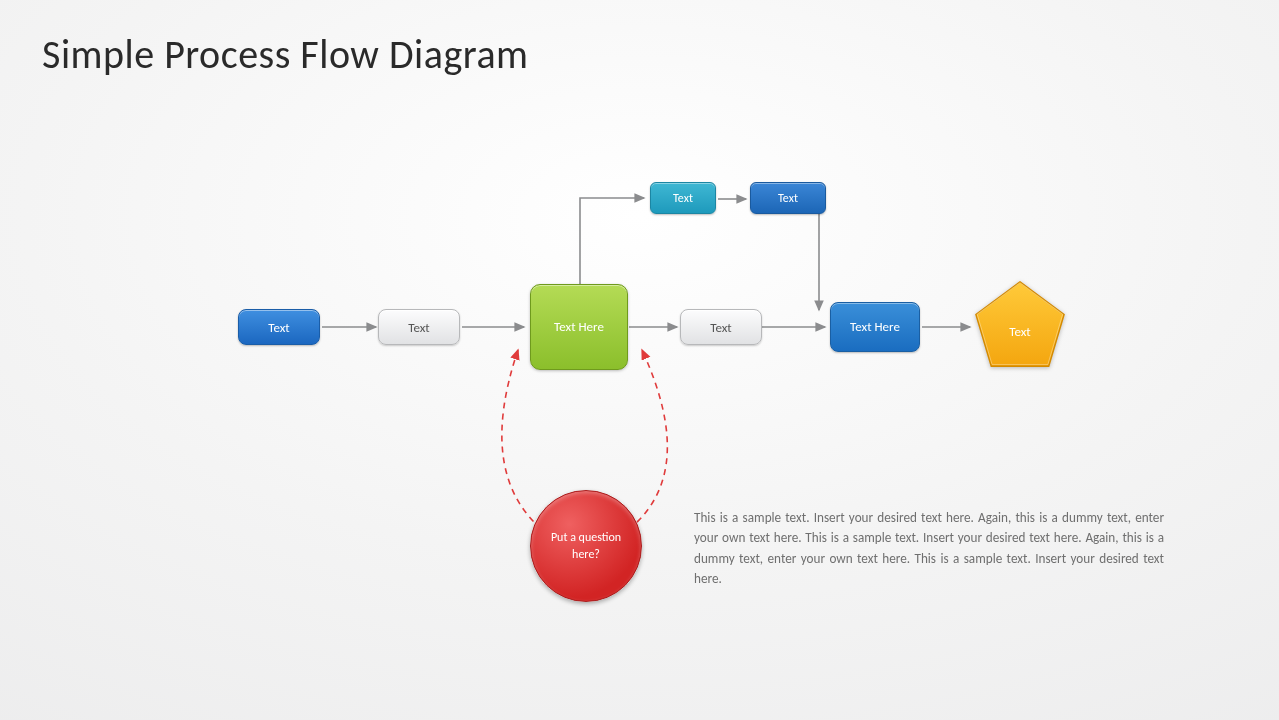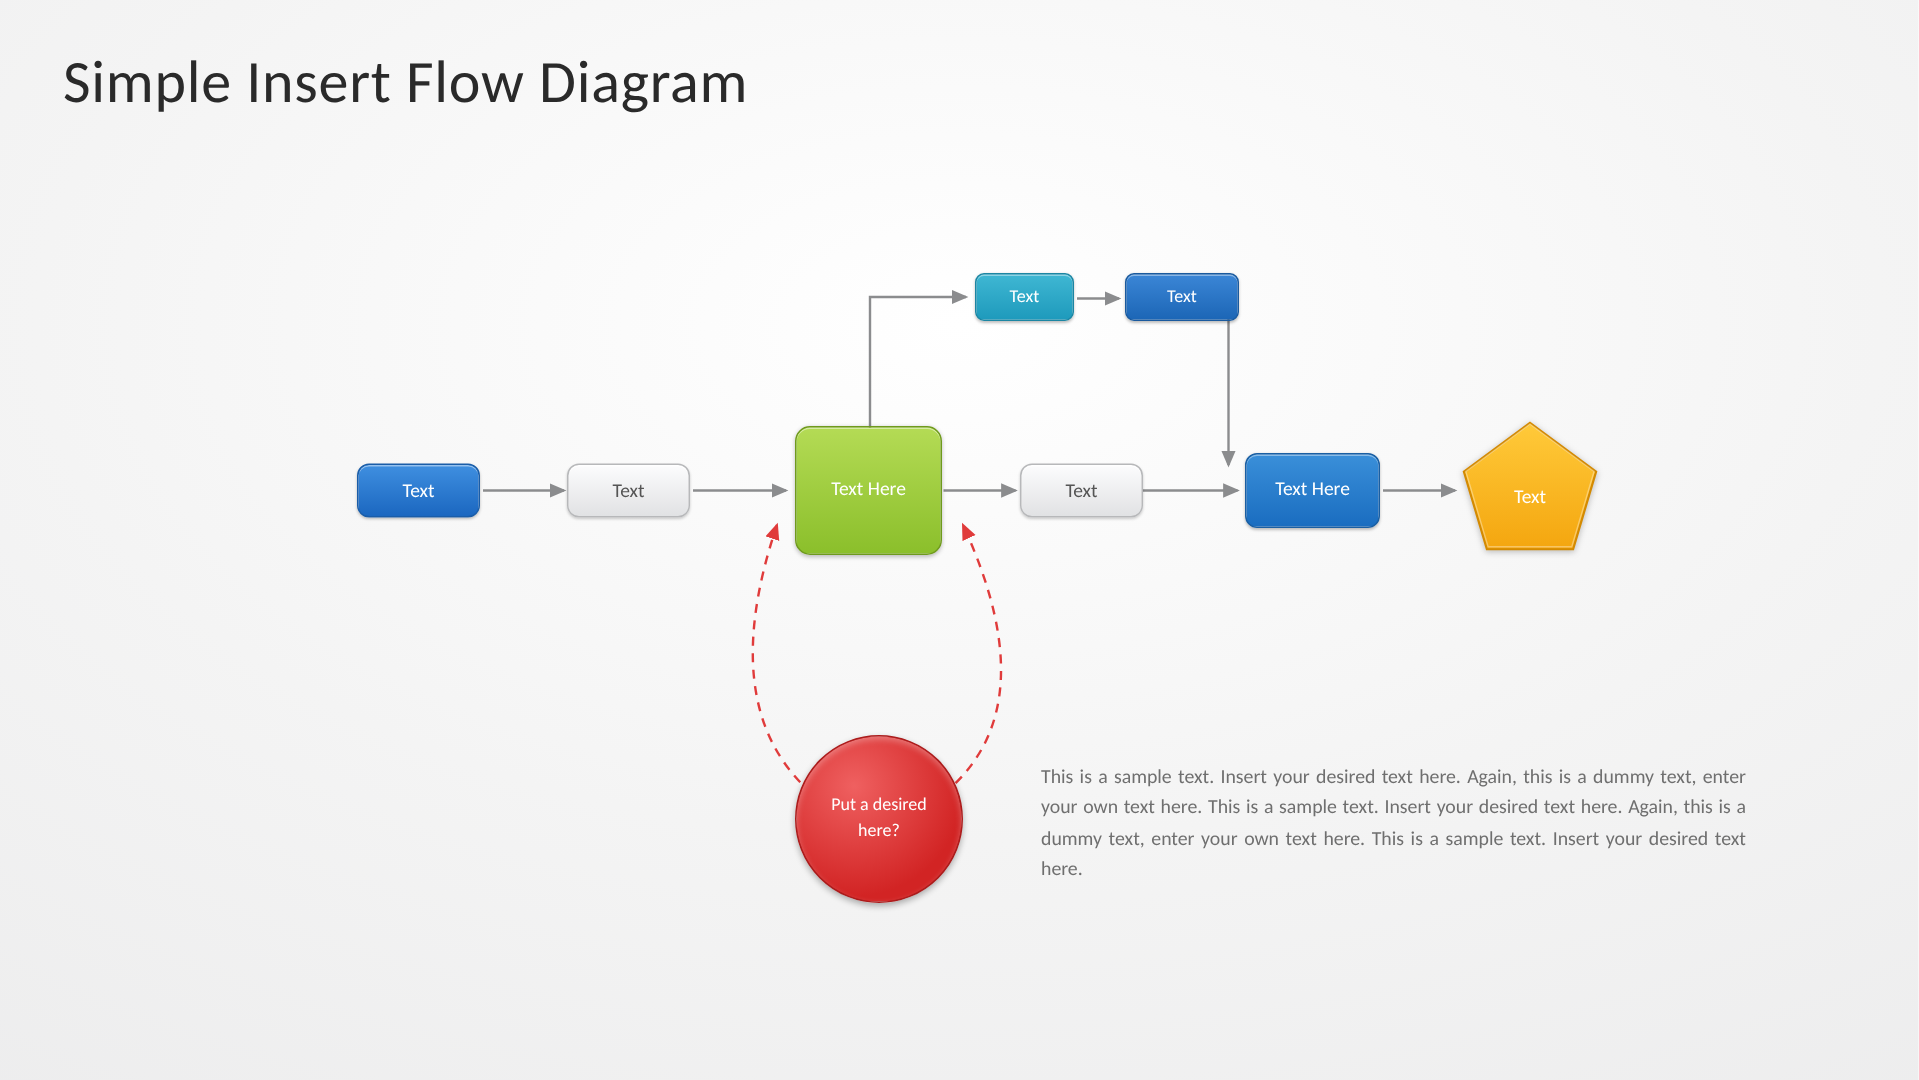--- a/index.html
+++ b/index.html
@@ -22,21 +22,21 @@
 .pentagon{width:100%;height:100%;filter:drop-shadow(0 1px 2px rgba(0,0,0,.25))}
 .pentagon-label{position:absolute;left:0;top:0;width:100%;height:100%;display:flex;align-items:center;justify-content:center;color:#fff;font-size:13px;padding-top:14px;box-sizing:border-box}
 
 .arrow{position:absolute}
 .body-text{position:absolute;font-size:13.2px;color:#6f6f6f;line-height:1.55;text-align:justify}
 </style>
 </head>
 <body>
 
 <div class="slide">
-  <div class="title">Simple Insert Flow Diagram</div>
+  <div class="title">Simple Process Flow Diagram</div>
 
   <div class="canvas">
 
     <svg class="arrow" style="left:320px;top:318px;width:62px;height:18px">
         <defs>
           <marker id="ah1" markerWidth="8" markerHeight="8" refX="6" refY="3" orient="auto">
             <path d="M0,0 L7,3 L0,6 Z" fill="#8b8c8e"></path>
           </marker>
         </defs>
         <line x1="2" y1="9" x2="56" y2="9" stroke="#8b8c8e" stroke-width="1.6" marker-end="url(#ah1)"></line>
@@ -138,17 +138,17 @@
           </defs>
         <polygon points="50,4 96,38 80,92 20,92 4,38" fill="url(#pg)" stroke="#d48a00" stroke-width="1.5"></polygon>
         <polygon points="50,4 96,38 80,92 20,92 4,38" fill="none" stroke="rgba(255,255,255,.35)" stroke-width="1" transform="translate(0,1) scale(.97) translate(1.5,0)"></polygon>
       </svg>
       <div class="pentagon-label">Text</div>
     </div>
 
     <div class="shape rnd-teal" style="left:650px;top:182px;width:66px;height:32px">Text</div>
     <div class="shape rnd-blue-sm" style="left:750px;top:182px;width:76px;height:32px">Text</div>
 
-    <div class="shape circle-red" style="left:530px;top:490px;width:112px;height:112px;padding:0 10px">Put a desired here?</div>
+    <div class="shape circle-red" style="left:530px;top:490px;width:112px;height:112px;padding:0 10px">Put a question here?</div>
 
     <div class="body-text" style="left:694px;top:508px;width:470px">This is a sample text. Insert your desired text here. Again, this is a dummy text, enter your own text here. This is a sample text. Insert your desired text here. Again, this is a dummy text, enter your own text here. This is a sample text. Insert your desired text here.</div>
   </div>
 </div>
 
 </body></html>

